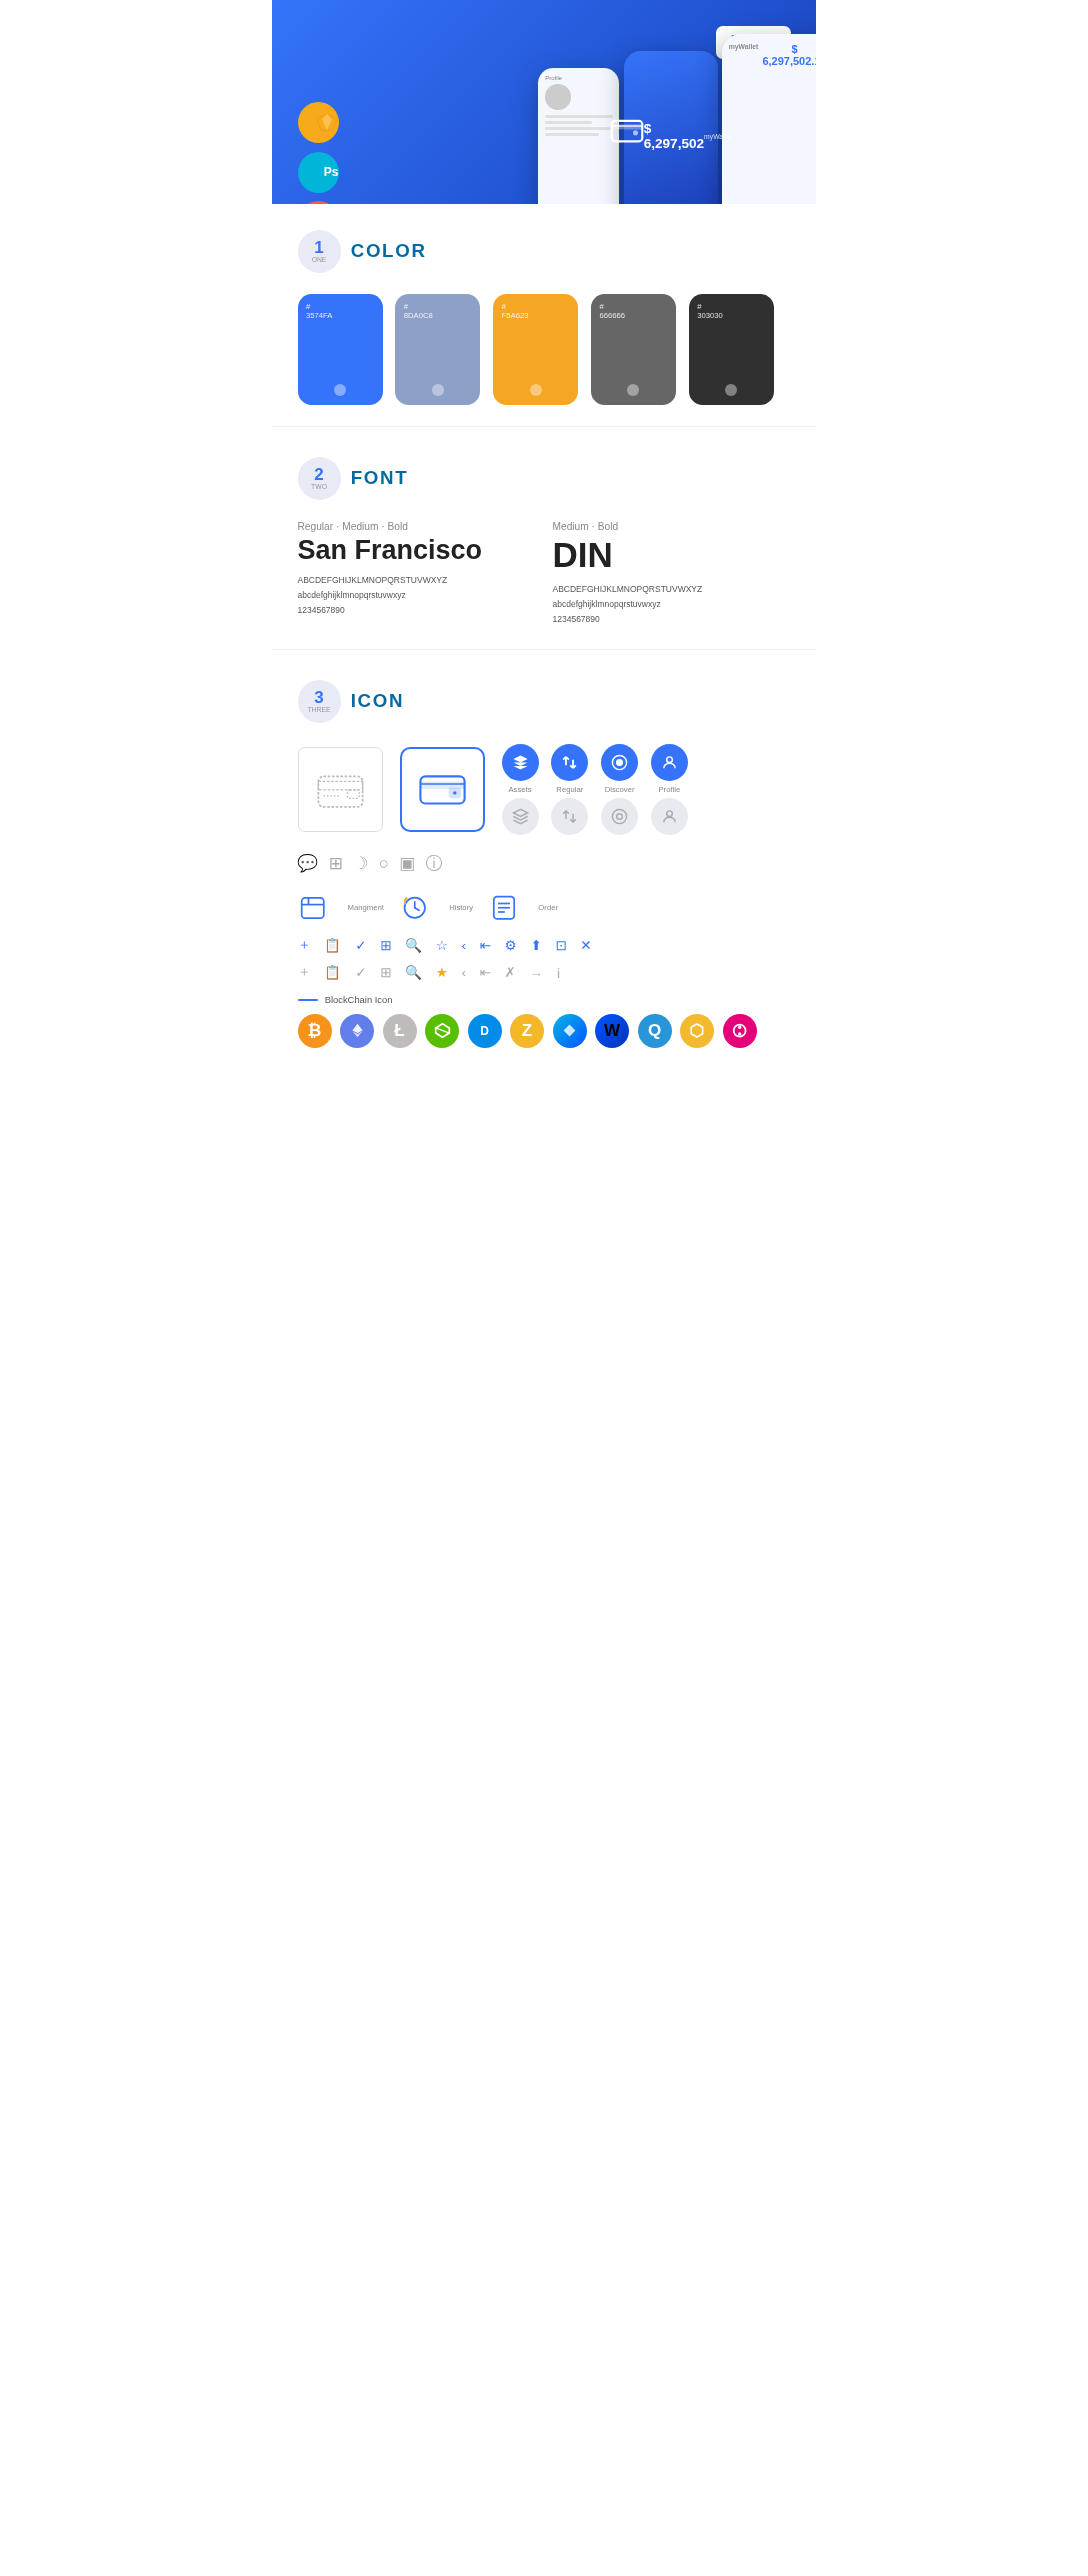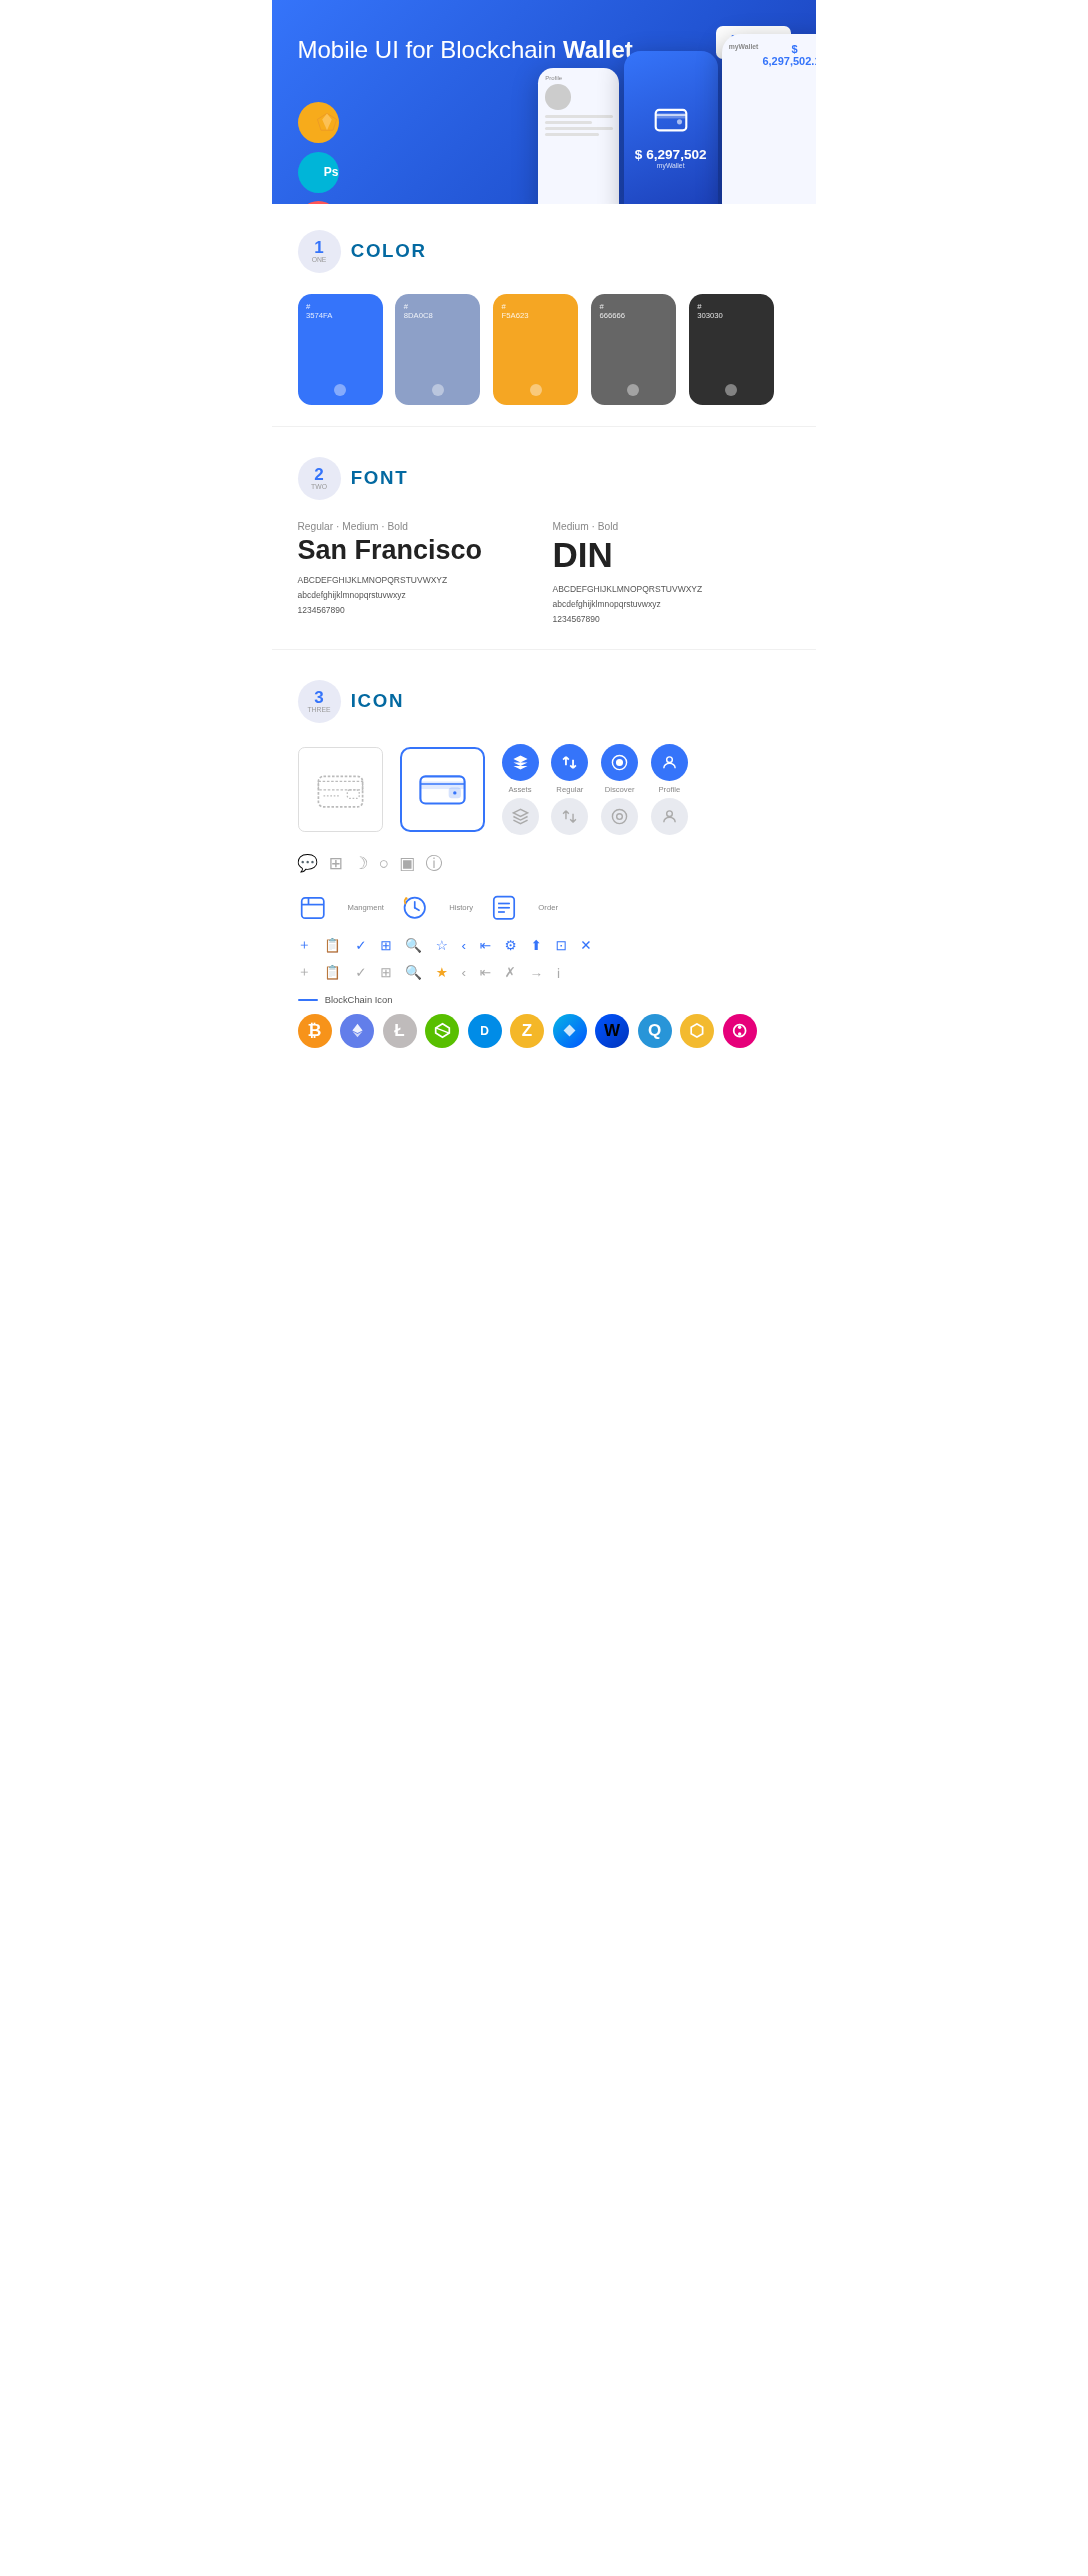--- a/index.html
+++ b/index.html
@@ -62,21 +62,21 @@
       display: flex;
       align-items: flex-end;
       gap: 4.3px;
     }
     .phone-mid {
       width: 94px;
       height: 170px;
       background: linear-gradient(160deg, #3574FA, #1a3db5);
       border-radius: 17px;
       display: flex;
-      flex-direction: column;
+      flex-direction: row;
       align-items: center;
       justify-content: center;
       color: #fff;
       font-size: 8.5px;
       padding: 6.8px;
       box-shadow: 0 6.8px 25.5px rgba(0,0,0,0.3);
     }
     .phone-right {
       width: 111px;
       height: 187px;
@@ -299,23 +299,20 @@
     .coin-qtum { background: #2895D8; color: #fff; }
     .coin-bnb { background: #F3BA2F; color: #fff; }
     .coin-dot { background: #E6007A; color: #fff; }
 
     .divider { border: none; border-top: 0.9px solid #f0f0f0; margin: 4.3px 0; }
   </style>
 </head>
 <body>
 
 <div class="hero">
-  <h1 class="hero-title">
-    <span>Mobile UI for Blockchain </span><strong>Wallet</strong>
-  </h1>
   <div class="ui-kit-badge">UI Kit</div>
 
   <div class="hero-badges">
     <div class="badge-circle badge-sketch">
       <svg width="24" height="24" viewBox="0 0 100 100">
         <polygon points="50,10 90,35 75,80 25,80 10,35" fill="#F7AB1B" stroke="#E9952A" stroke-width="3"></polygon>
         <polygon points="50,10 70,35 50,80 30,35" fill="#FDCA6E" opacity="0.7"></polygon>
       </svg>
     </div>
     <div class="badge-circle badge-ps">

